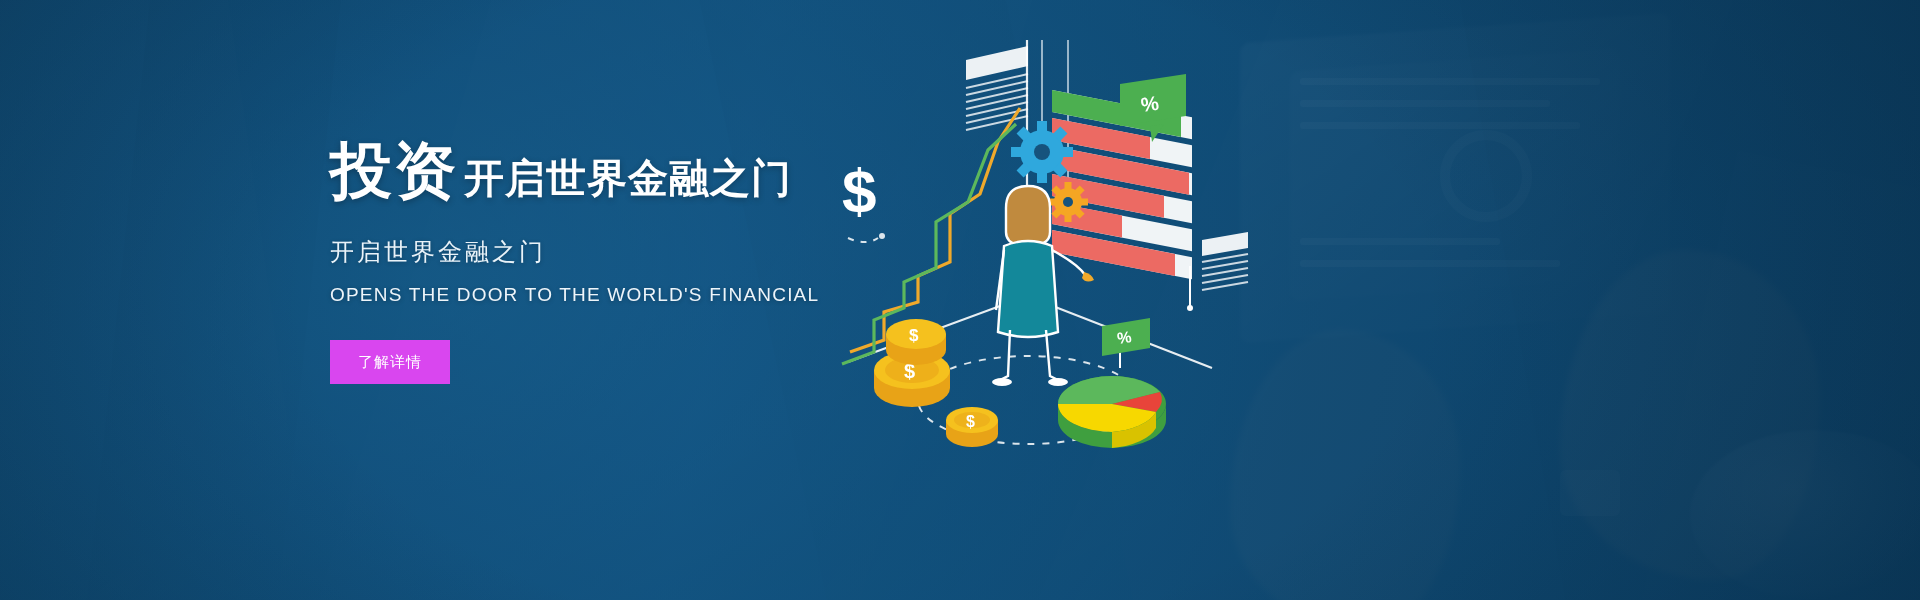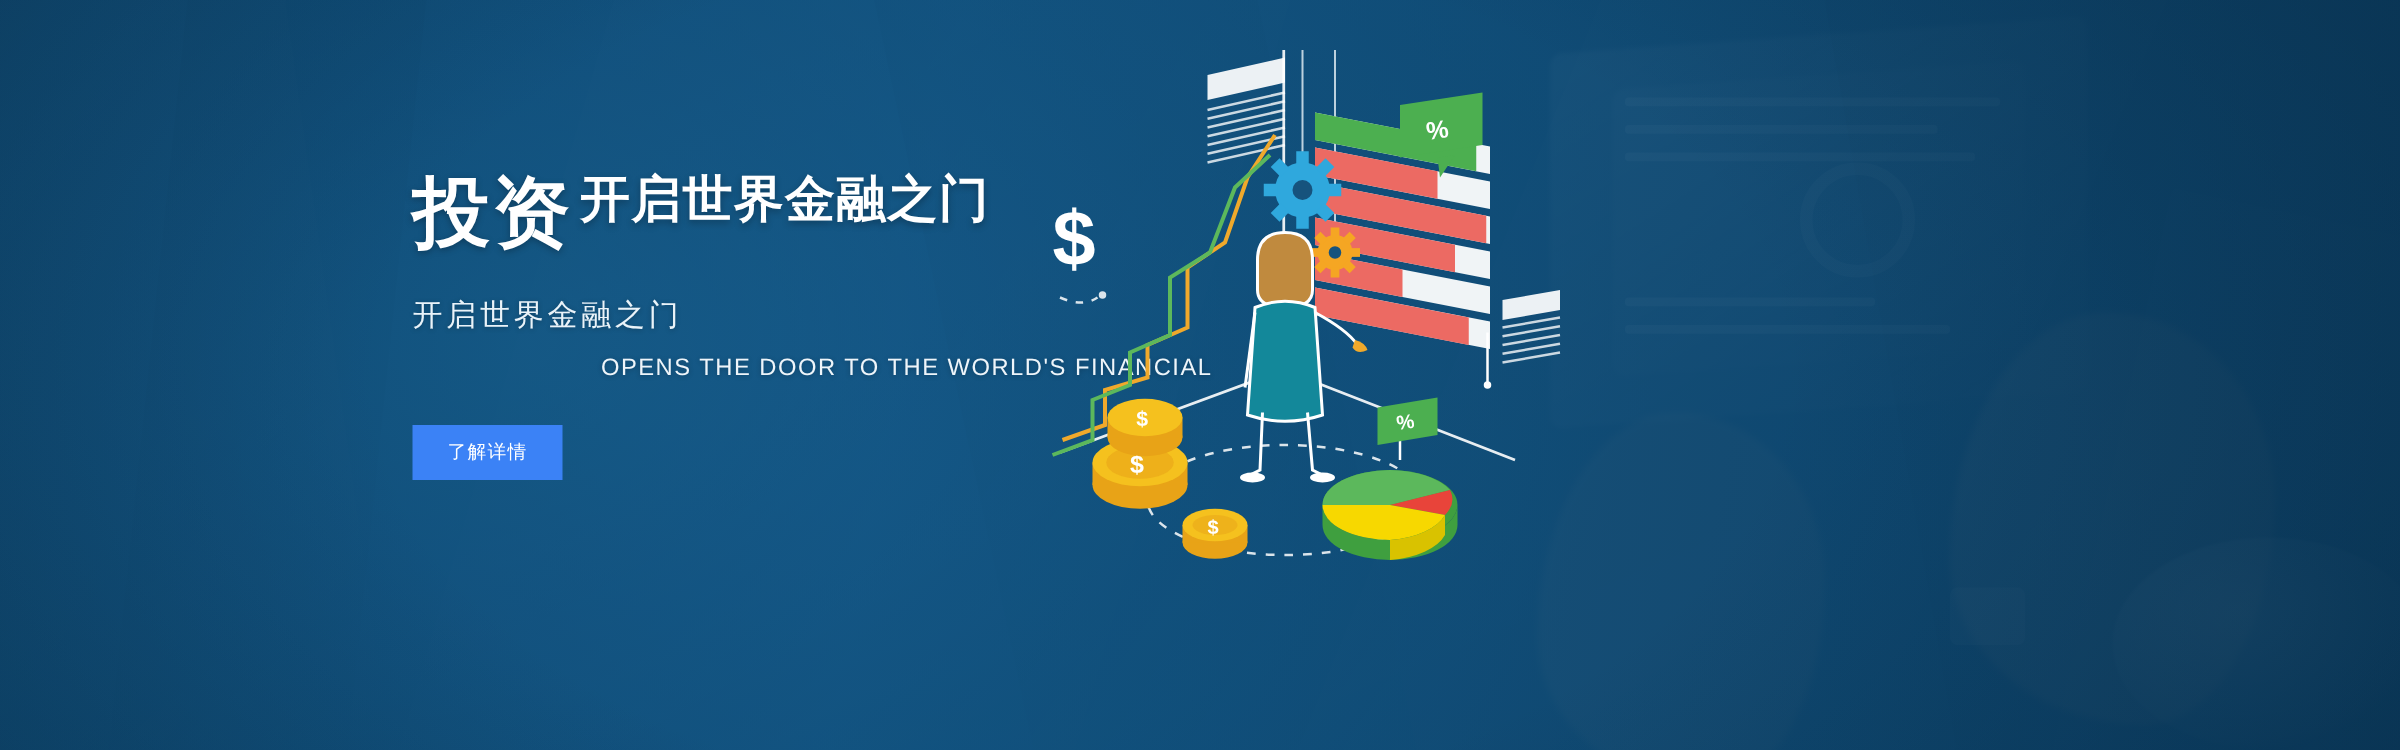--- a/index.html
+++ b/index.html
@@ -69,47 +69,46 @@
     background:radial-gradient(ellipse 1250px 760px at 45% 50%, rgba(0,0,0,0) 45%, rgba(4,34,56,.42) 100%);
   }
   .blue-wash {
     position:absolute; inset:0;
     background:linear-gradient(100deg,rgba(14,72,112,.80) 0%,rgba(17,84,129,.62) 38%,rgba(16,78,120,.60) 62%,rgba(12,62,98,.78) 100%);
   }
 
   
   .copy { position:absolute; left:330px; top:140px; width:640px; }
 
-  .headline { display:flex; white-space:nowrap; }
+  .headline { display:flex; align-items:flex-end; white-space:nowrap; }
   .headline .hl-strong {
     font-size:62px; font-weight:bold; color:#ffffff;
     letter-spacing:2px; line-height:1;
     text-shadow:0 2px 6px rgba(0,0,0,.28);
   }
   .headline .hl-rest {
     font-size:40px; font-weight:bold; color:#ffffff;
     letter-spacing:1px; line-height:1; padding-bottom:4px; margin-left:6px;
     text-shadow:0 2px 6px rgba(0,0,0,.28);
   }
 
   .subtitle {
     margin-top:34px;
     font-size:24px; color:#eaf3f9; letter-spacing:3px; font-weight:300;
     text-shadow:0 1px 4px rgba(0,0,0,.25);
   }
   .eng {
     margin-top:16px;
     font-size:19px; color:#eef5fa; letter-spacing:1.2px; font-weight:300;
     text-shadow:0 1px 4px rgba(0,0,0,.25);
-    text-align:right;
   }
   .cta {
     display:block; margin-top:34px;
     width:120px; height:44px; line-height:44px; text-align:center;
-    background:#3b82f6; color:#ffffff; font-size:15px; letter-spacing:1px;
+    background:#d946ef; color:#ffffff; font-size:15px; letter-spacing:1px;
     border:none; cursor:pointer; font-family:inherit;
   }
 
   
   .art { position:absolute; left:820px; top:0; width:460px; height:600px; }
   .art svg { display:block; width:460px; height:600px; overflow:visible; }
 </style>
 </head>
 <body>
 

